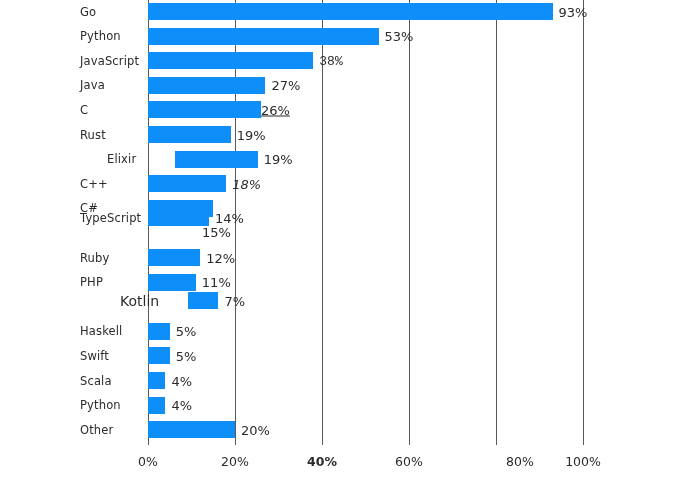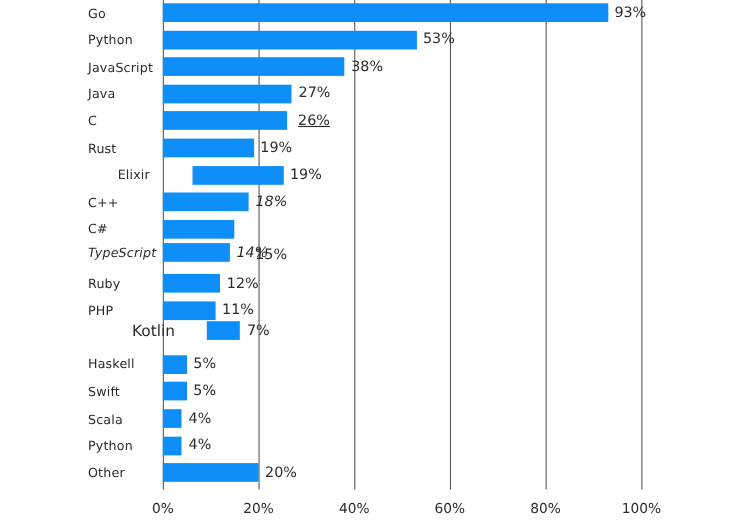--- a/index.html
+++ b/index.html
@@ -146,53 +146,53 @@
           <div class="val-label" style="left: 558.55px;">93%</div>
         </div>
         <div class="row" style="top: 27.6px;">
           <div class="cat-label">Python</div>
           <div class="bar" style="width: 230.55px; height: 17px; background: rgb(13, 142, 248);"></div>
           <div class="val-label" style="left: 384.55px;">53%</div>
         </div>
         <div class="row" style="top: 52.2px;">
           <div class="cat-label">JavaScript</div>
           <div class="bar" style="width: 165.3px; height: 17px; background: rgb(13, 142, 248);"></div>
-          <div class="val-label" style="left: 319.3px;">38%</div>
+          <div class="val-label" style="left: 319.3px; font-family: Liberation Mono, monospace;">38%</div>
         </div>
         <div class="row" style="top: 76.8px;">
           <div class="cat-label">Java</div>
           <div class="bar" style="width: 117.45px; height: 17px; background: rgb(13, 142, 248);"></div>
           <div class="val-label" style="left: 271.45px;">27%</div>
         </div>
         <div class="row" style="top: 101.4px;">
           <div class="cat-label">C</div>
           <div class="bar" style="width: 113.1px; height: 17px; background: rgb(13, 142, 248);"></div>
-          <div class="val-label" style="left: 271px; text-decoration: underline;">26%</div>
+          <div class="val-label" style="left: 261px; text-decoration: underline;">26%</div>
         </div>
         <div class="row" style="top: 126px;">
           <div class="cat-label">Rust</div>
           <div class="bar" style="width: 82.65px; height: 17px; background: rgb(13, 142, 248);"></div>
           <div class="val-label" style="left: 236.65px;">19%</div>
         </div>
         <div class="row" style="top: 150.6px; margin-left: 27px;">
           <div class="cat-label">Elixir</div>
           <div class="bar" style="width: 82.65px; height: 17px; background: rgb(13, 142, 248);"></div>
           <div class="val-label" style="left: 236.65px;">19%</div>
         </div>
         <div class="row" style="top: 175.2px;">
           <div class="cat-label">C++</div>
           <div class="bar" style="width: 78.3px; height: 17px; background: rgb(13, 142, 248);"></div>
           <div class="val-label" style="left: 232.3px; font-style: italic;">18%</div>
         </div>
         <div class="row" style="top: 199.8px;">
           <div class="cat-label">C#</div>
           <div class="bar" style="width: 65.25px; height: 17px; background: rgb(13, 142, 248);"></div>
-          <div class="val-label" style="left: 232px; margin-top: 24px;">15%</div>
-        </div>
-        <div class="row" style="top: 221px; font-style: italic;">
+          <div class="val-label" style="left: 202px; margin-top: 24px;">15%</div>
+        </div>
+        <div class="row" style="top: 209px;">
           <div class="cat-label">TypeScript</div>
           <div class="bar" style="width: 60.9px; height: 17px; background: rgb(13, 142, 248);"></div>
           <div class="val-label" style="left: 214.9px;">14%</div>
         </div>
         <div class="row" style="top: 249px;">
           <div class="cat-label">Ruby</div>
           <div class="bar" style="width: 52.2px; height: 17px; background: rgb(13, 142, 248);"></div>
           <div class="val-label" style="left: 206.2px;">12%</div>
         </div>
         <div class="row" style="top: 273.6px;">
@@ -228,21 +228,21 @@
         <div class="row" style="top: 421.2px;">
           <div class="cat-label">Other</div>
           <div class="bar" style="width: 87px; height: 17px; background: rgb(13, 142, 248);"></div>
           <div class="val-label" style="left: 241px;">20%</div>
         </div>
       </div>
 
     <div class="xticks" id="xticks">
         <div class="xtick-label" style="left: 148px;">0%</div>
         <div class="xtick-label" style="left: 235px;">20%</div>
-        <div class="xtick-label" style="left: 322px;">40%</div>
+        <div class="xtick-label" style="left: 322px; font-weight: bold;">40%</div>
         <div class="xtick-label" style="left: 409px;">60%</div>
-        <div class="xtick-label" style="left: 496px; text-align: right;">80%</div>
+        <div class="xtick-label" style="left: 520px; text-align: right;">80%</div>
         <div class="xtick-label" style="left: 583px;">100%</div>
       </div>
 
   </div>
 
 </div>
 
 </body></html>

